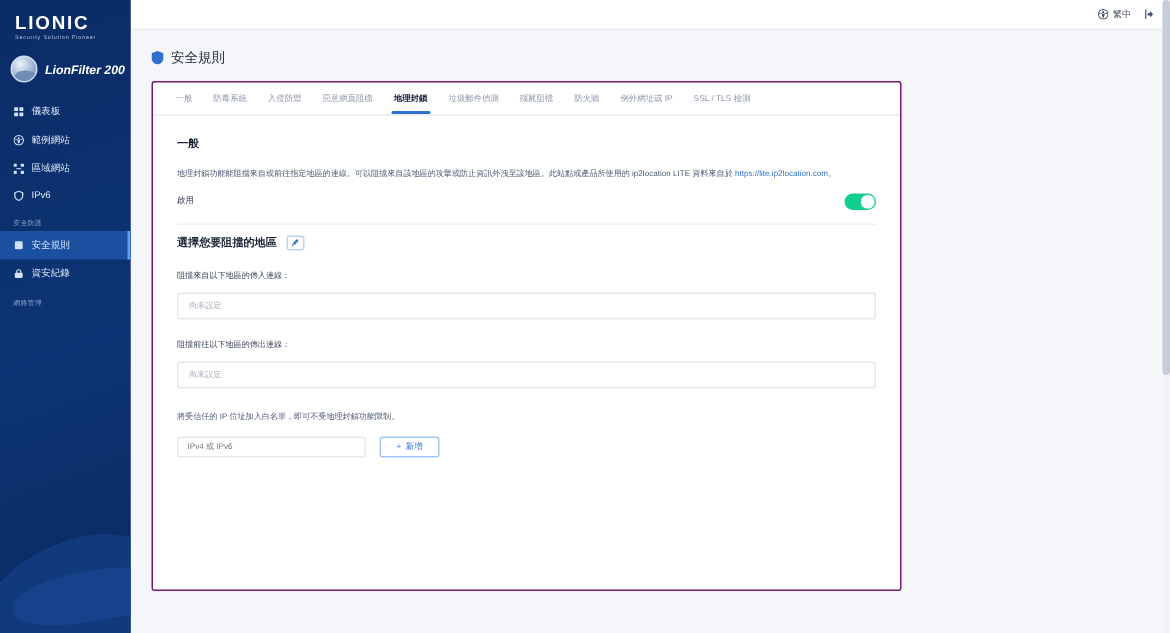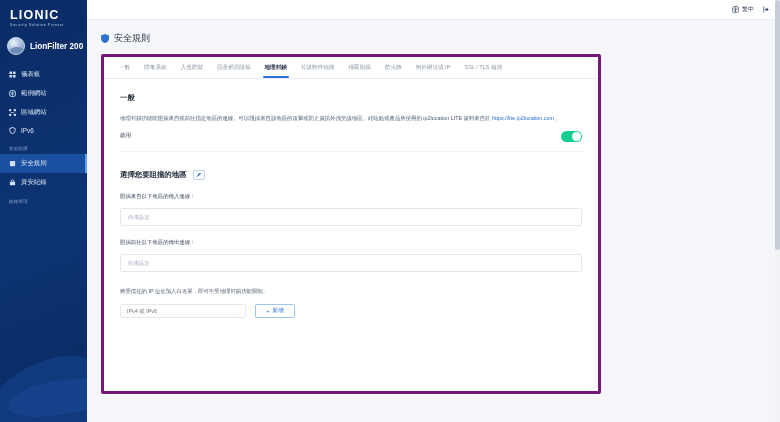--- a/index.html
+++ b/index.html
@@ -52,21 +52,21 @@
   .product-avatar {
     width: 18px; height: 18px; border-radius: 50%;
     background: radial-gradient(circle at 35% 30%, #eef3fb 0%, #9fb4d4 55%, #5d7ca8 100%);
     border: 1px solid #cfe0f5; flex: 0 0 18px;
     position: relative; overflow: hidden;
   }
   .product-avatar:after{
     content:""; position:absolute; left:2px; top:9px; width:14px; height:7px;
     background:#6f8db6; border-radius:50% 50% 40% 40%;
   }
-  .product-name { font-size: 8.2px; font-weight: 700; color: #ffffff; white-space: nowrap; }
+  .product-name { font-size: 8.2px; font-weight: 700; color: #ffffff; white-space: nowrap; font-style: italic; }
 
   .nav-group-label {
     font-size: 4.4px; color: #8fa8cf; letter-spacing: .4px;
     padding: 7px 0 3px 9px; white-space: nowrap;
   }
   .nav-item {
     display: flex; align-items: center; gap: 5px;
     padding: 5px 4px 5px 9px;
     font-size: 6.4px; color: #dde7f7; white-space: nowrap;
     position: relative; cursor: pointer;
@@ -93,21 +93,21 @@
   .topbar-label { font-size: 6px; color: #3e4a60; }
 
   .page-title-row { display: flex; align-items: center; gap: 5px; padding: 12px 0 9px 14px; }
   .page-title-ico { width: 8px; height: 9px; display:block; }
   .page-title-ico svg { width: 8px; height: 9px; display: block; fill: #2f6fd0; }
   .page-title { font-size: 9px; color: #1d2736; font-weight: 400; }
 
   .card {
     margin: 0 179px 0 14px;
     background: #ffffff;
-    border: 3px solid #701a75;
+    border: 1px solid #701a75;
     border-radius: 2px;
     min-height: 340px;
   }
 
   .tabs {
     display: flex; align-items: stretch; gap: 0;
     border-bottom: 1px solid #e7eaf0;
     padding: 0 4px 0 8px;
     height: 22px;
     overflow: hidden;
@@ -329,21 +329,21 @@
           <a href="#">https://lite.ip2location.com</a><span>。</span>
         </div>
 
         <div class="toggle-row">
           <span class="toggle-label">啟用</span>
           <span class="switch">
               <span class="knob"></span>
             </span>
         </div>
 
-        <div class="sec-title with-btn" style="margin-top:18px;">
+        <div class="sec-title with-btn" style="margin-top:7px;">
           <span>選擇您要阻擋的地區</span>
           <span class="edit-btn">
             <svg viewBox="0 0 16 16">
                 <path d="M11.6 1.2l3.2 3.2-8 8-3.2-3.2 8-8zM2.6 10.3l3.1 3.1-4.2 1.1 1.1-4.2z"></path>
               </svg>
           </span>
         </div>
 
         <div class="field-label">阻擋來自以下地區的傳入連線：</div>
         <input class="text-input" type="text" placeholder="尚未設定" style="">

